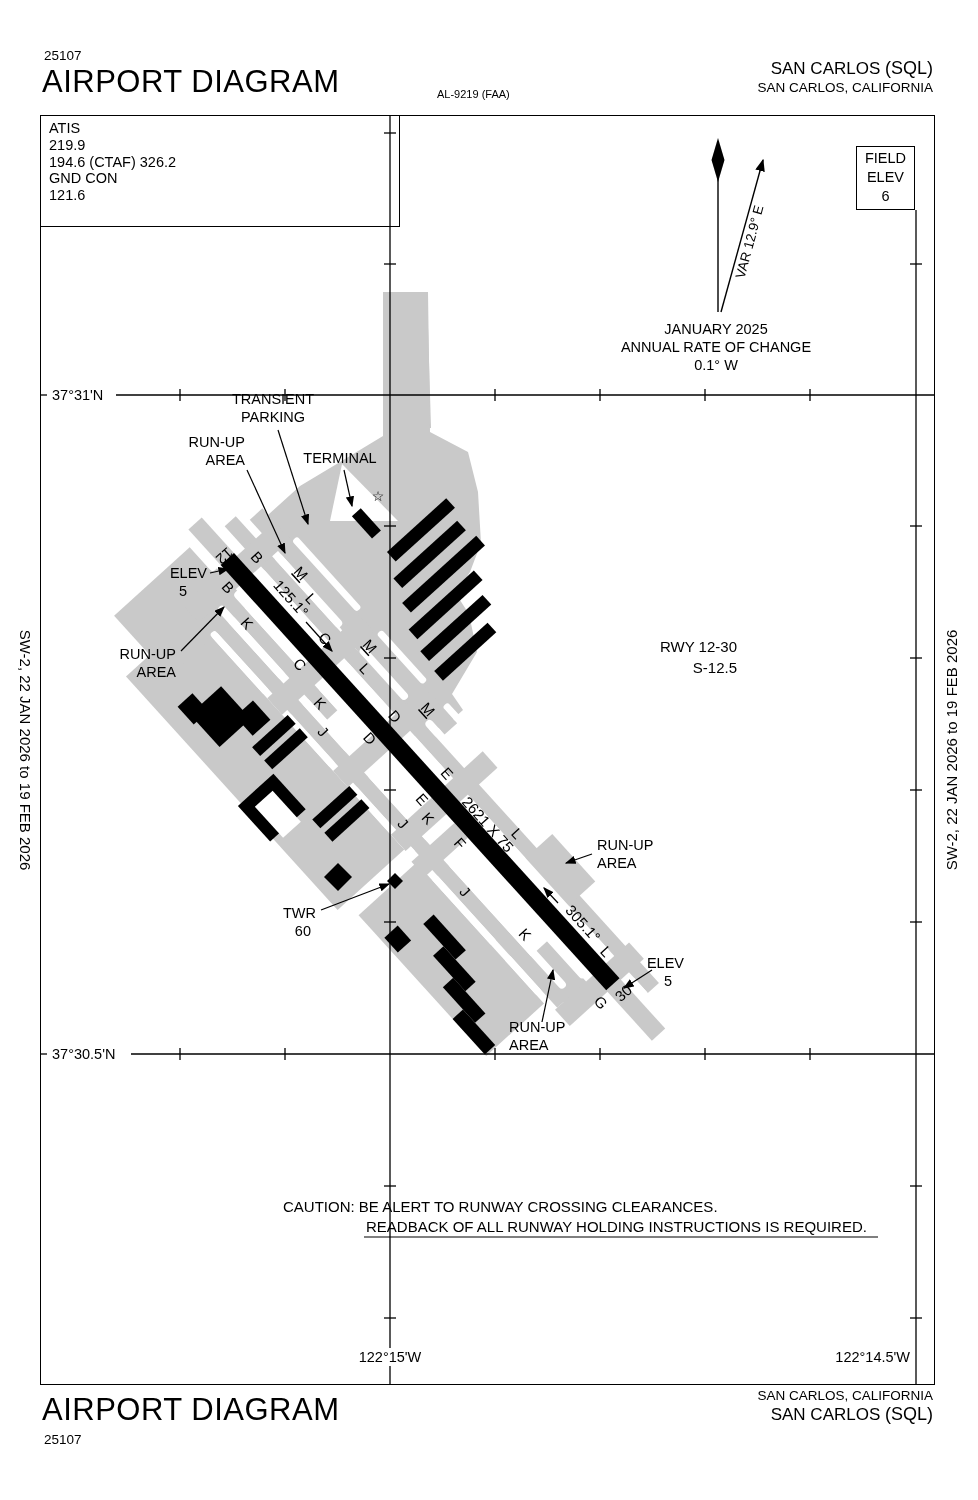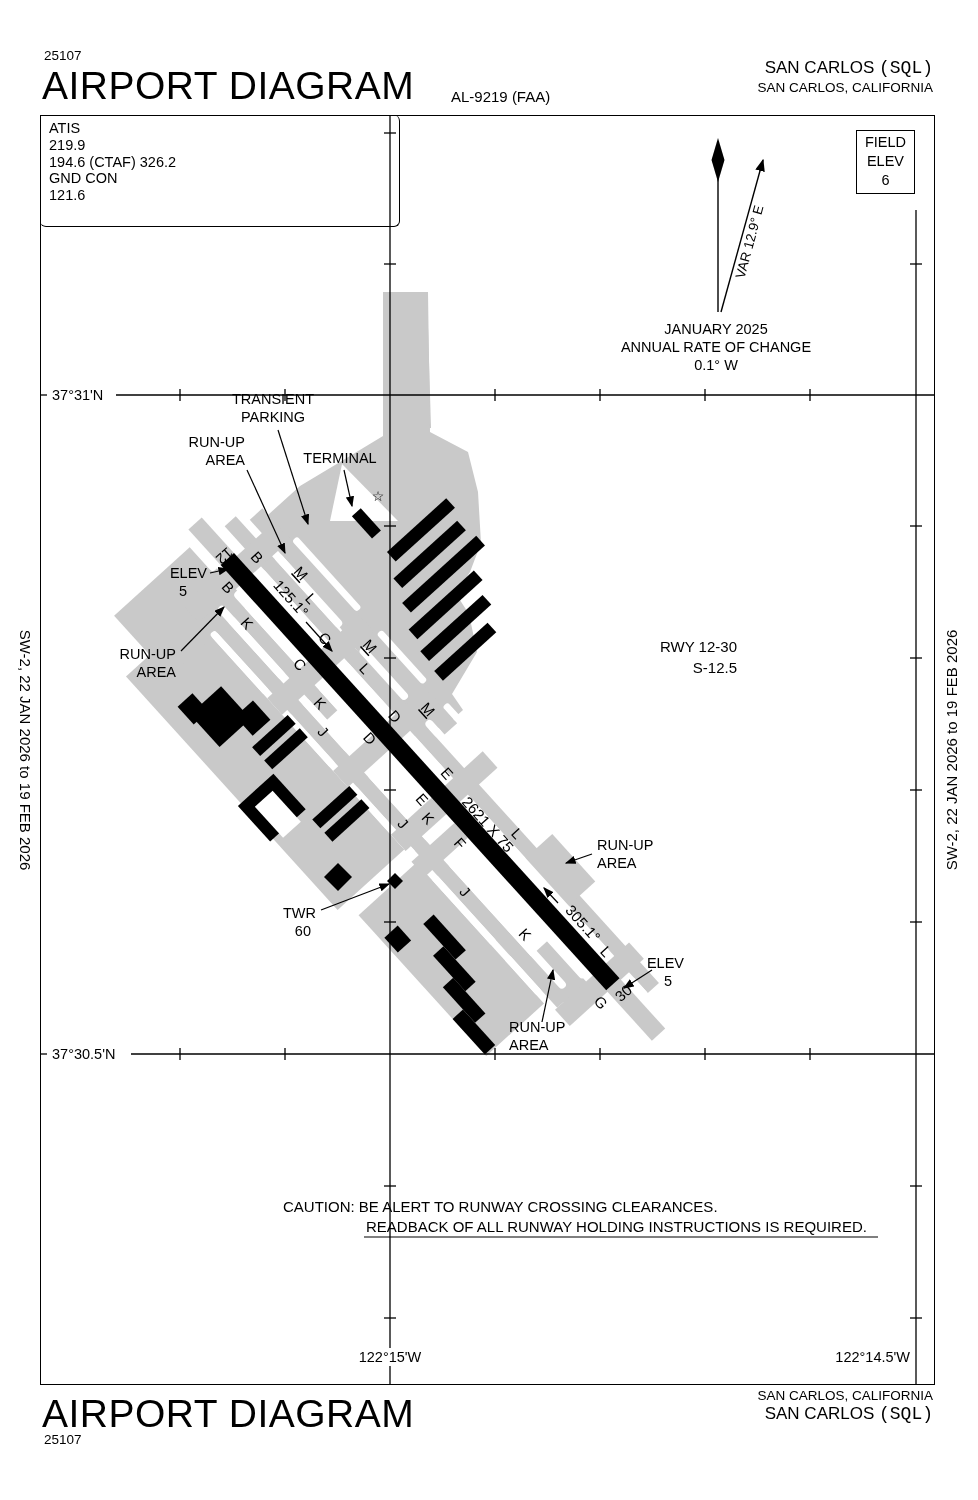--- a/index.html
+++ b/index.html
@@ -1,32 +1,32 @@
 <!DOCTYPE html>
 <html><head>
 <meta charset="utf-8">
 <style>
   html,body{margin:0;padding:0;}
   body{width:978px;height:1500px;position:relative;background:#fff;color:#000;
        font-family:"Liberation Sans",sans-serif;overflow:hidden;}
   .abs{position:absolute;}
-  .serif{font-family:Liberation Mono, monospace;}
+  .serif{font-family:Liberation Sans, sans-serif;}
   svg text{font-family:"Liberation Sans",sans-serif;fill:#000;}
   #border-frame{border:1.6px solid #000;}
-  #comm-box{border-right:1.6px solid #000;border-bottom:1.6px solid #000;border-radius:6px;}
-  #field-elev-box{border:1.6px solid #000;text-align:center;}
-  .hdr-big{font-size:39px;letter-spacing:.5px;white-space:nowrap;}
+  #comm-box{border-right:1.6px solid #000;border-bottom:1.6px solid #000;}
+  #field-elev-box{border:1.6px solid #000;text-align:center;margin-top:16px;}
+  .hdr-big{font-size:31px;letter-spacing:.5px;white-space:nowrap;}
   .rt{text-align:right;}
 </style>
 </head>
 <body>
 
 <div class="abs" style="left:44px;top:48px;font-size:13.5px">25107</div>
 <div class="abs hdr-big" style="left:42px;top:64px">AIRPORT DIAGRAM</div>
-<div class="abs" style="left:451px;top:88px;font-size:15px">AL-9219 (FAA)</div>
+<div class="abs" style="left:437px;top:88px;font-size:11px">AL-9219 (FAA)</div>
 
 <div class="abs rt" style="right:45px;top:58px;white-space:nowrap">
   <span style="font-size:17px">SAN CARLOS </span><span class="serif" style="font-size:18px">(SQL)</span>
 </div>
 <div class="abs rt" style="right:45px;top:80px;font-size:13.5px">SAN CARLOS, CALIFORNIA</div>
 
 <div id="border-frame" class="abs" style="left:40px;top:115px;width:893px;height:1268px"></div>
 
 <div id="comm-box" class="abs" style="left:40px;top:115px;width:350px;height:106px;padding:5px 0 0 9px;font-size:14.5px;line-height:16.8px">
   <div>ATIS</div>

